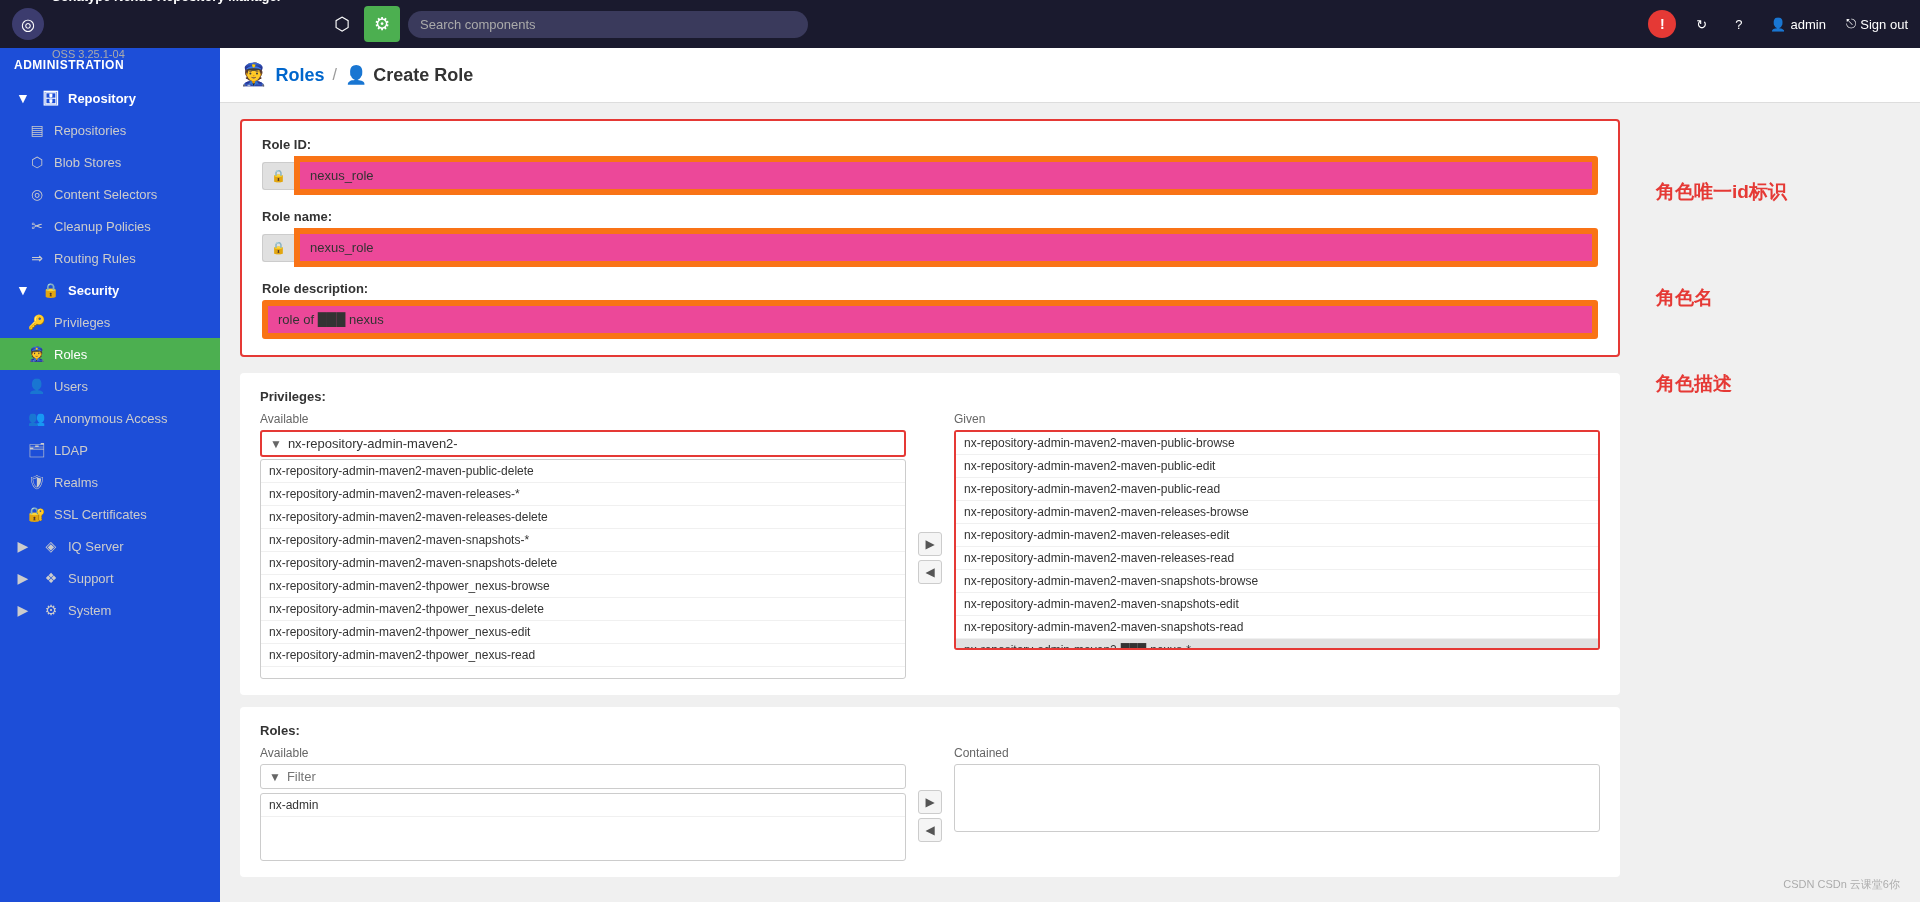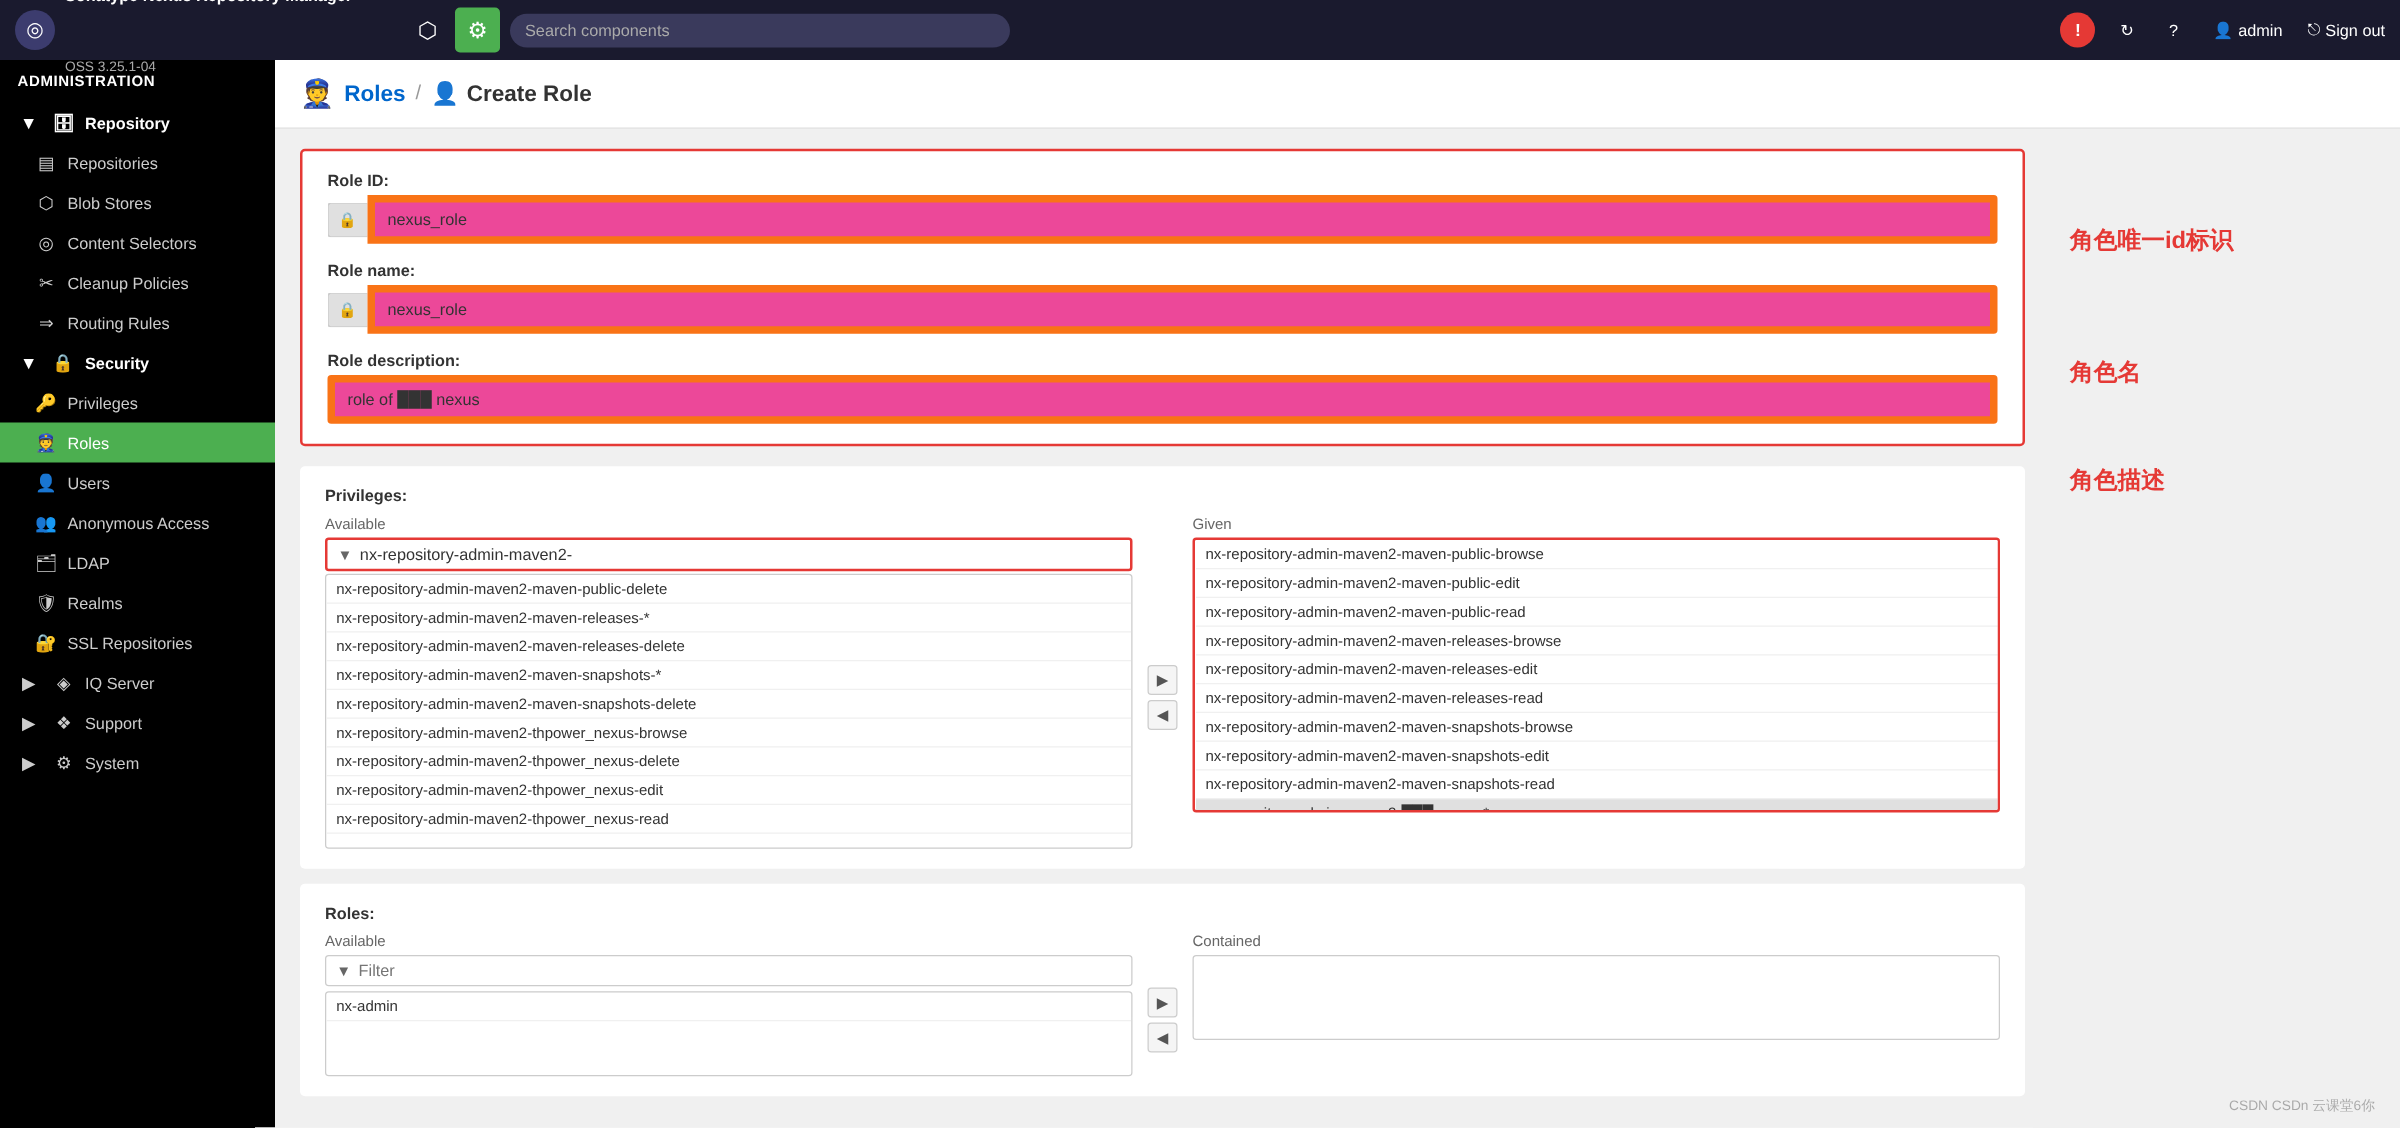--- a/index.html
+++ b/index.html
@@ -23,21 +23,21 @@
     .topnav-search input::placeholder { color: #aaa; }
     .topnav-right { margin-left: auto; display: flex; align-items: center; gap: 12px; }
     .topnav-alert { width: 28px; height: 28px; border-radius: 50%; background: #e53935; display: flex; align-items: center; justify-content: center; font-size: 14px; font-weight: bold; cursor: pointer; }
     .topnav-btn { display: flex; align-items: center; gap: 4px; color: #fff; cursor: pointer; font-size: 13px; padding: 4px 8px; border-radius: 4px; }
     .topnav-signout { display: flex; align-items: center; gap: 4px; color: #fff; cursor: pointer; font-size: 13px; }
 
     
     .layout { display: flex; margin-top: 48px; height: calc(100vh - 48px); }
 
     
-    .sidebar { width: 220px; background: #000000; color: #ccc; overflow-y: auto; flex-shrink: 0; }
+    .sidebar { width: 220px; background: #1d4ed8; color: #ccc; overflow-y: auto; flex-shrink: 0; }
     .sidebar-section-title { padding: 10px 14px 6px; font-size: 12px; font-weight: bold; color: #fff; text-transform: uppercase; letter-spacing: 0.5px; }
     .sidebar-item { display: flex; align-items: center; gap: 8px; padding: 8px 14px; cursor: pointer; color: #ccc; font-size: 13px; }
     .sidebar-item.active { background: #4caf50; color: #fff; }
     .sidebar-item.section-header { font-weight: bold; color: #fff; }
     .sidebar-item .icon { font-size: 14px; width: 18px; text-align: center; }
     .sidebar-indent { padding-left: 28px; }
     .sidebar-section { margin-bottom: 4px; }
     .caret { font-size: 10px; margin-right: 2px; }
 
     
@@ -191,21 +191,21 @@
     <div class="sidebar-item sidebar-indent">
       <span class="icon">🗂</span>
       <span>LDAP</span>
     </div>
     <div class="sidebar-item sidebar-indent">
       <span class="icon">🛡</span>
       <span>Realms</span>
     </div>
     <div class="sidebar-item sidebar-indent">
       <span class="icon">🔐</span>
-      <span>SSL Repositories</span>
+      <span>SSL Certificates</span>
     </div>
 
     <div class="sidebar-item">
       <span class="caret icon">▶</span>
       <span class="icon">◈</span>
       <span>IQ Server</span>
     </div>
 
     <div class="sidebar-item">
       <span class="caret icon">▶</span>

